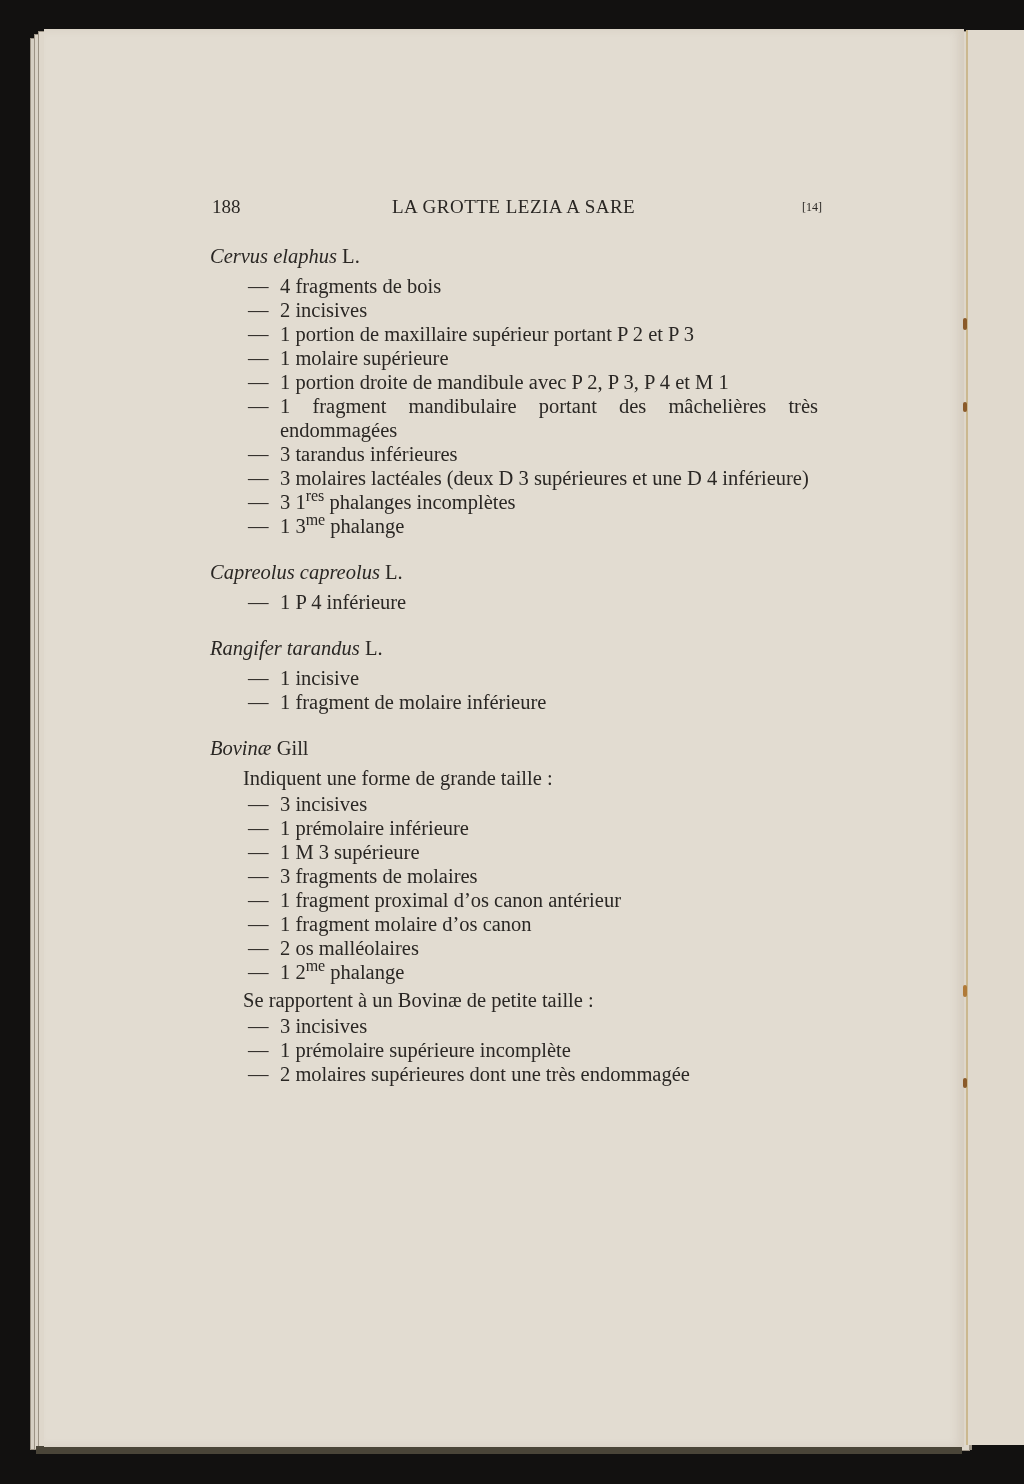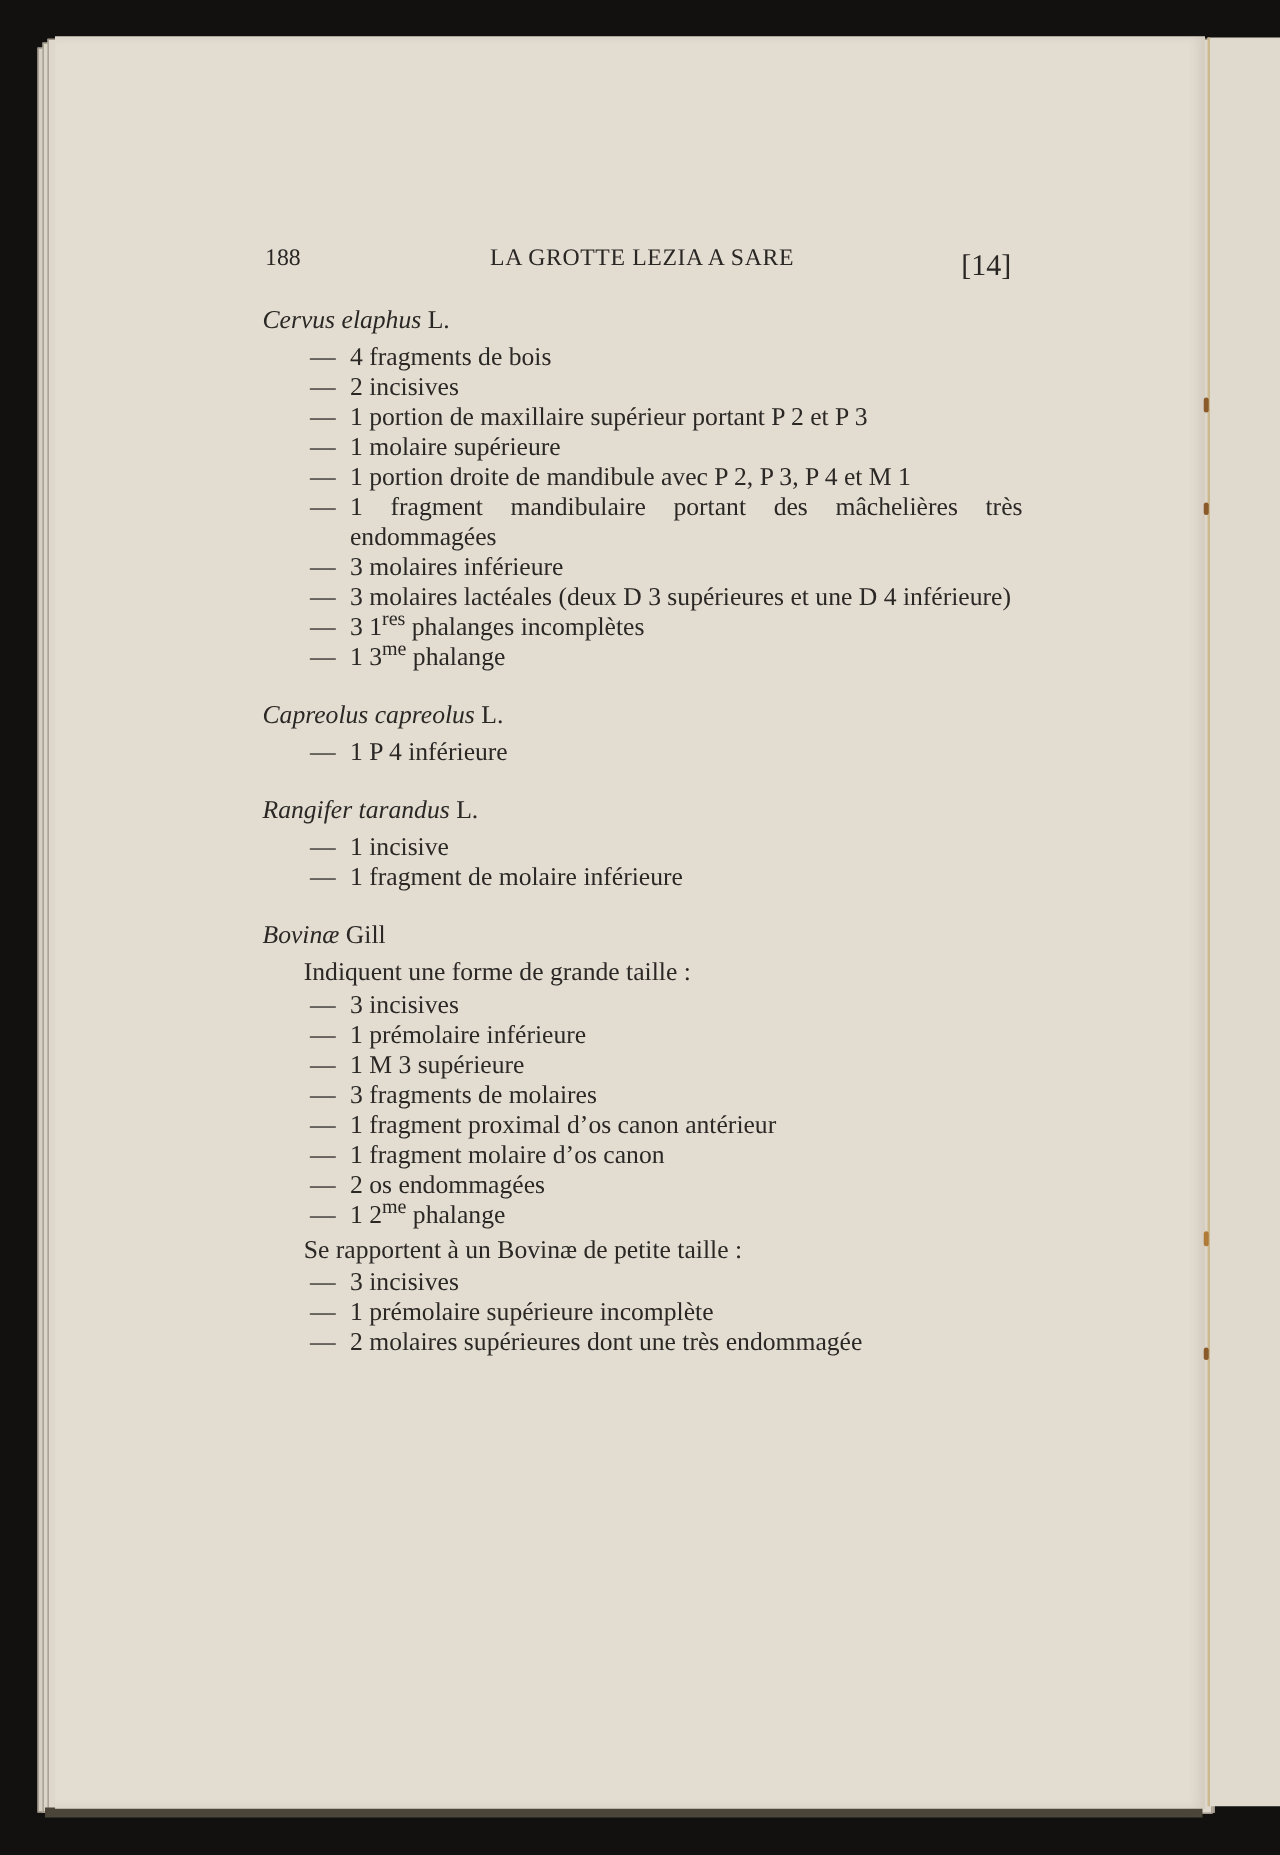--- a/index.html
+++ b/index.html
@@ -31,21 +31,21 @@
     border-left: 2px solid #cbb88f;
   }
   .spine-mark { position: absolute; left: 963px; width: 4px; border-radius: 2px; background: #8a5a2a; }
 
   .running-head {
     position: absolute; top: 196px; left: 212px; width: 610px; height: 28px;
     font-size: 19px;
   }
   .rh-page { position: absolute; left: 0; top: 0; }
   .rh-title { position: absolute; left: 180px; top: 0; letter-spacing: 0.5px; }
-  .rh-num { position: absolute; right: 13px; top: 4px; font-size: 24px; }
+  .rh-num { position: absolute; right: 0; top: 4px; font-size: 12px; }
 
   .content {
     position: absolute; left: 206px; top: 244px; width: 612px;
     font-size: 20.5px; line-height: 24px;
   }
   .taxon { font-style: italic; margin: 0 0 6px 0; padding-left: 4px; }
   .taxon .author { font-style: normal; }
   .items { margin: 0 0 0 0; padding: 0; list-style: none; }
   .items li {
     padding-left: 70px; text-indent: -32px; text-align: justify;
@@ -80,21 +80,21 @@
 <div class="content" id="content">
     <div class="group">
       <div class="taxon"><span>Cervus elaphus</span><span class="author"> L.</span></div>
       <ul class="items">
         <li><span class="dash">—</span><span>4 </span><span>fragments de bois</span></li>
         <li><span class="dash">—</span><span>2 </span><span>incisives</span></li>
         <li><span class="dash">—</span><span>1 </span><span>portion de maxillaire supérieur portant P 2 et P 3</span></li>
         <li><span class="dash">—</span><span>1 </span><span>molaire supérieure</span></li>
         <li><span class="dash">—</span><span>1 </span><span>portion droite de mandibule avec P 2, P 3, P 4 et M 1</span></li>
         <li><span class="dash">—</span><span>1 </span><span>fragment mandibulaire portant des mâchelières très endommagées</span></li>
-        <li><span class="dash">—</span><span>3 </span><span>molaires inférieure</span></li>
+        <li><span class="dash">—</span><span>3 </span><span>tarandus inférieures</span></li>
         <li><span class="dash">—</span><span>3 </span><span>molaires lactéales (deux D 3 supérieures et une D 4 inférieure)</span></li>
         <li><span class="dash">—</span><span>3 </span><span>1<sup>res</sup></span> <span>phalanges incomplètes</span></li>
         <li><span class="dash">—</span><span>1 </span><span>3<sup>me</sup></span> <span>phalange</span></li>
       </ul>
     </div>
     <div class="group">
       <div class="taxon"><span>Capreolus capreolus</span><span class="author"> L.</span></div>
       <ul class="items">
         <li><span class="dash">—</span><span>1 </span><span>P 4 inférieure</span></li>
       </ul>
@@ -109,21 +109,21 @@
     <div class="group">
       <div class="taxon"><span>Bovinæ</span><span class="author"> Gill</span></div>
       <div class="intro">Indiquent une forme de grande taille :</div>
       <ul class="items">
         <li><span class="dash">—</span><span>3 </span><span>incisives</span></li>
         <li><span class="dash">—</span><span>1 </span><span>prémolaire inférieure</span></li>
         <li><span class="dash">—</span><span>1 </span><span>M 3 supérieure</span></li>
         <li><span class="dash">—</span><span>3 </span><span>fragments de molaires</span></li>
         <li><span class="dash">—</span><span>1 </span><span>fragment proximal d’os canon antérieur</span></li>
         <li><span class="dash">—</span><span>1 </span><span>fragment molaire d’os canon</span></li>
-        <li><span class="dash">—</span><span>2 </span><span>os endommagées</span></li>
+        <li><span class="dash">—</span><span>2 </span><span>os malléolaires</span></li>
         <li><span class="dash">—</span><span>1 </span><span>2<sup>me</sup></span> <span>phalange</span></li>
       </ul>
       <div class="intro">Se rapportent à un Bovinæ de petite taille :</div>
       <ul class="items">
         <li><span class="dash">—</span><span>3 </span><span>incisives</span></li>
         <li><span class="dash">—</span><span>1 </span><span>prémolaire supérieure incomplète</span></li>
         <li><span class="dash">—</span><span>2 </span><span>molaires supérieures dont une très endommagée</span></li>
       </ul>
     </div>
   </div>

